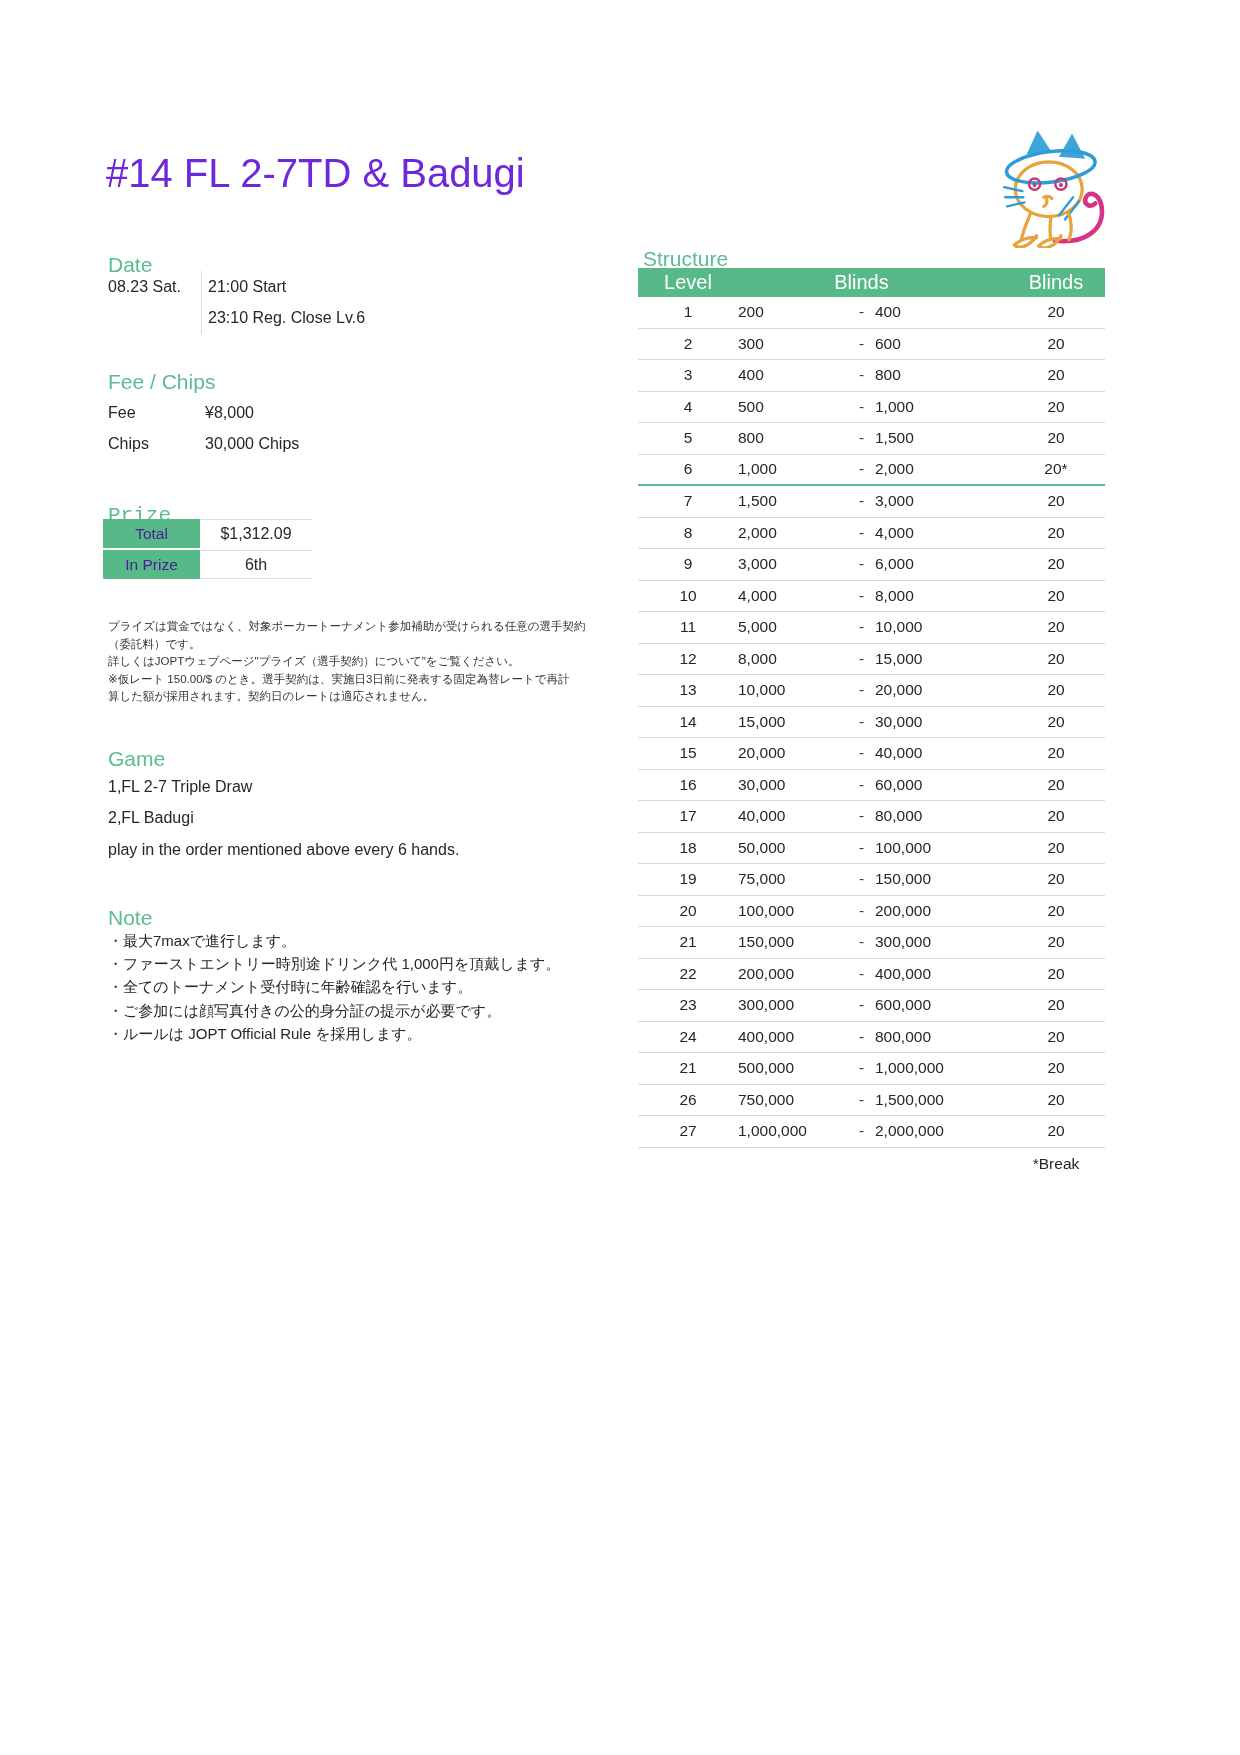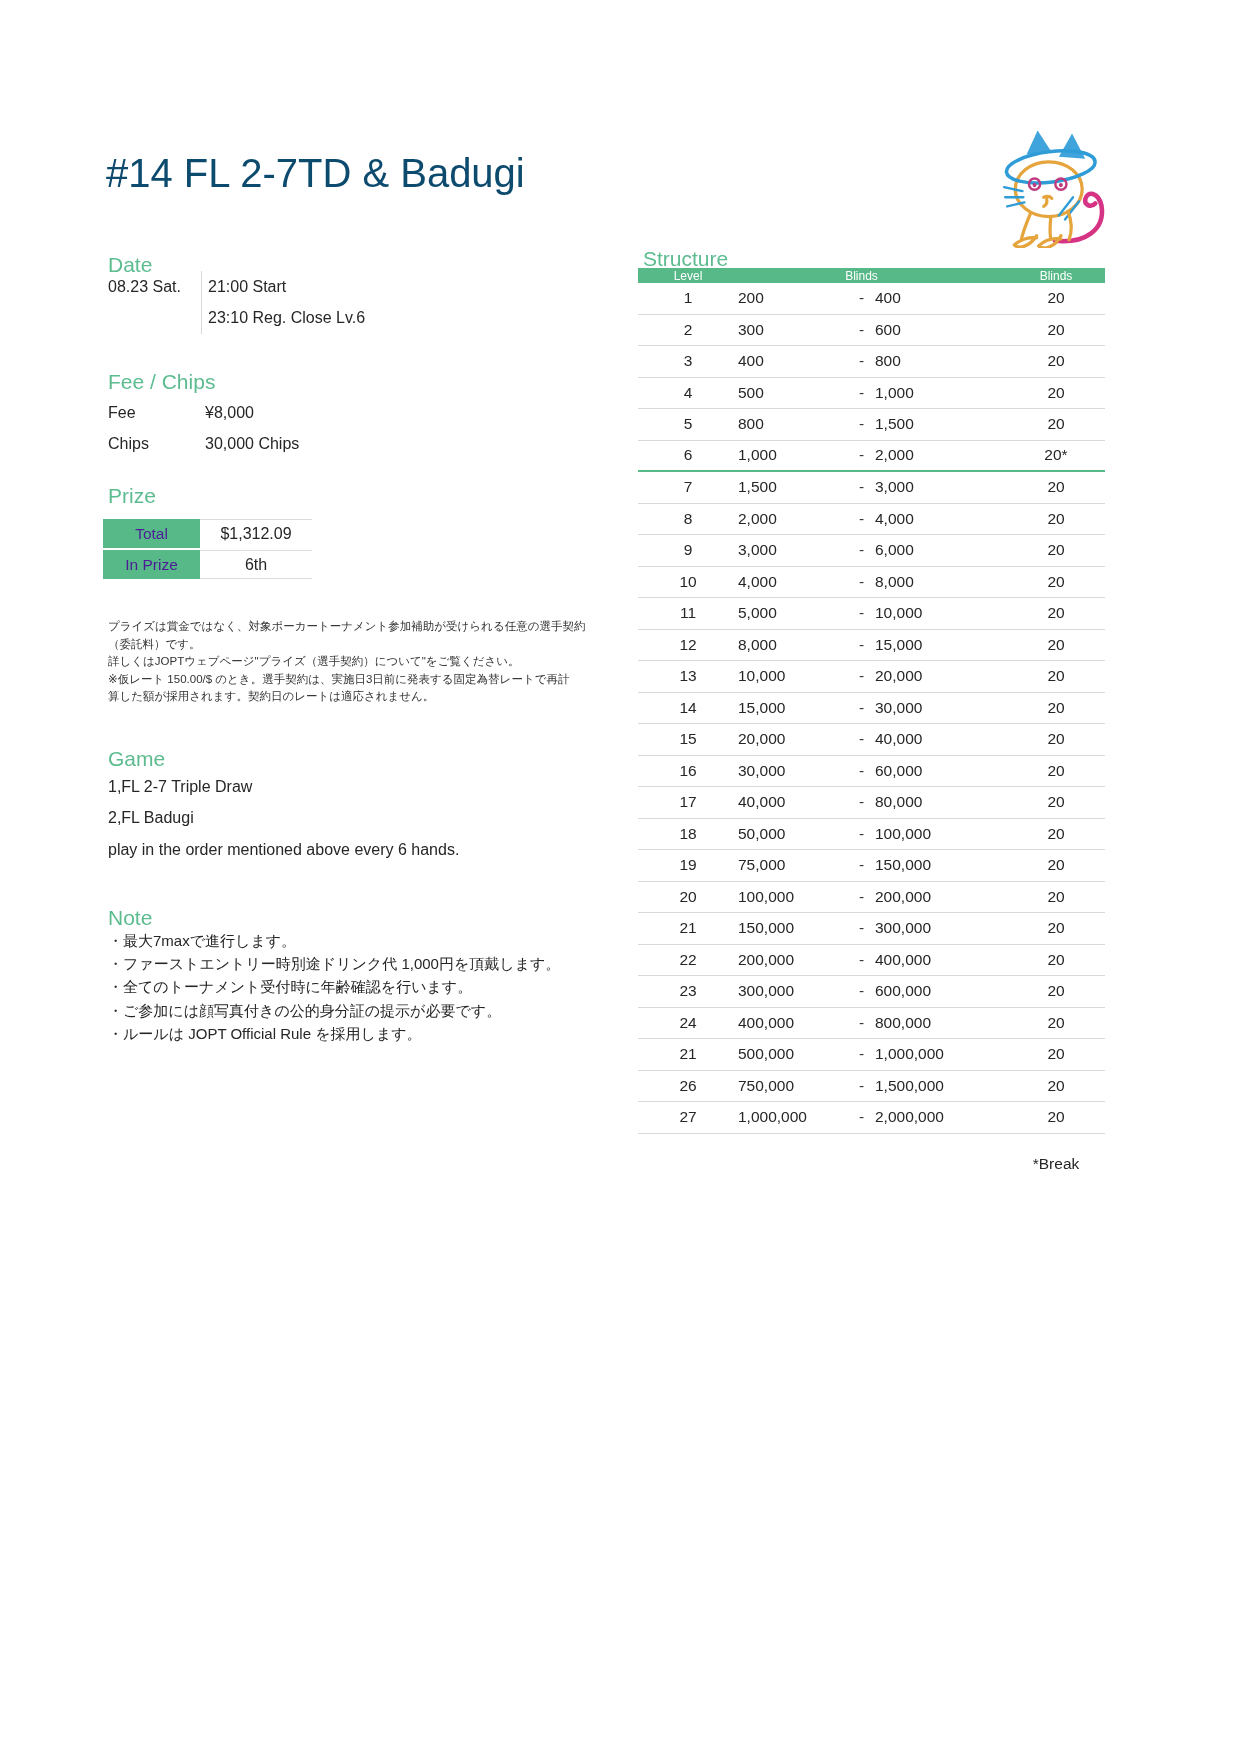--- a/index.html
+++ b/index.html
@@ -16,37 +16,37 @@
   html,body{margin:0;padding:0;}
   body{
     width:1240px;height:1755px;background:#ffffff;position:relative;
     font-family:"Liberation Sans","DejaVu Sans",sans-serif;
     color:var(--text,#262626);
     -webkit-font-smoothing:antialiased;
   }
   .abs{position:absolute;}
   .page-title{
     left:106px;top:149px;margin:0;font-size:40px;line-height:48px;
-    font-weight:400;color:#0c4a6e;white-space:nowrap;
+    font-weight:400;color:#6d28d9;white-space:nowrap;
   }
   h2.green-heading{
     margin:0;font-size:21px;line-height:26px;font-weight:400;
     color:var(--heading-green,#5cbc8f);white-space:nowrap;
   }
   
   .date-heading{left:108px;top:252px;}
   .date-table{left:108px;top:271px;width:420px;}
   .date-row{display:grid;grid-template-columns:93px 1fr;height:31.5px;}
   .date-cell{display:flex;align-items:center;font-size:16px;white-space:nowrap;}
   .date-time-cell{border-left:1px solid var(--table-border,#d9d9d9);padding-left:6px;}
   .fee-heading{left:108px;top:369px;}
   .kv-table{left:108px;top:397px;width:420px;}
   .kv-row{display:grid;grid-template-columns:97px 1fr;height:31.5px;}
   .kv-cell{display:flex;align-items:center;font-size:16px;white-space:nowrap;}
-  .prize-heading{left:108px;top:483px;}
+  .prize-heading{left:108px;top:503px;font-family:Liberation Mono, monospace;}
   .prize-table{left:103px;top:519px;width:209px;}
   .p-row{display:grid;grid-template-columns:97px 112px;height:29px;margin-bottom:2px;}
   .p-label{
     background:var(--accent-green,#57b988);color:#4c1d95;
     display:flex;align-items:center;justify-content:center;
     font-size:15.5px;white-space:nowrap;
   }
   .p-value{
     display:flex;align-items:center;justify-content:center;
     font-size:16px;border-top:1px solid #dcdcdc;white-space:nowrap;
@@ -58,21 +58,21 @@
   .game-lines{left:108px;top:771px;width:480px;}
   .game-line{height:31.5px;display:flex;align-items:center;font-size:16px;white-space:nowrap;}
   .note-heading{left:108px;top:905px;}
   .note-lines{left:108px;top:930px;width:500px;}
   .note-line{height:23.2px;display:flex;align-items:center;font-size:15px;white-space:nowrap;}
   
   .structure-heading{left:643px;top:246px;}
   .structure-table{left:638px;top:268px;width:467px;}
   .s-grid{display:grid;grid-template-columns:100px 110px 27px 110px 120px;align-items:center;}
   .s-header{
-    height:15px;background:var(--accent-green,#57b988);color:#ffffff;font-size:12px;
+    height:29px;background:var(--accent-green,#57b988);color:#ffffff;font-size:20px;
   }
   .h-level{grid-column:1;text-align:center;}
   .h-blinds{grid-column:2 / 5;text-align:center;}
   .h-minutes{grid-column:5;text-align:center;padding-left:22px;}
   .s-row{
     height:31.5px;font-size:15.5px;
     border-bottom:1px solid var(--table-border,#d9d9d9);
   }
   .s-row.reg-close{border-bottom:2px solid var(--accent-green,#57b988);}
   .c-level{text-align:center;}

